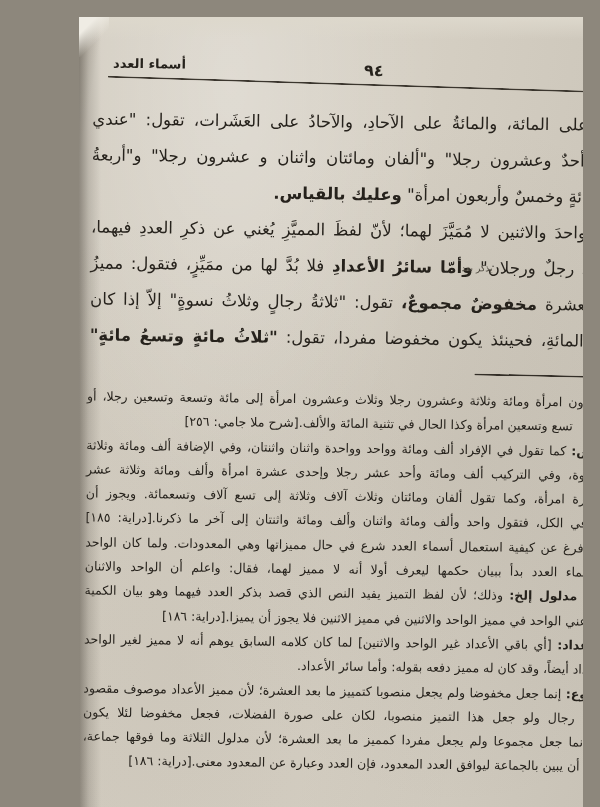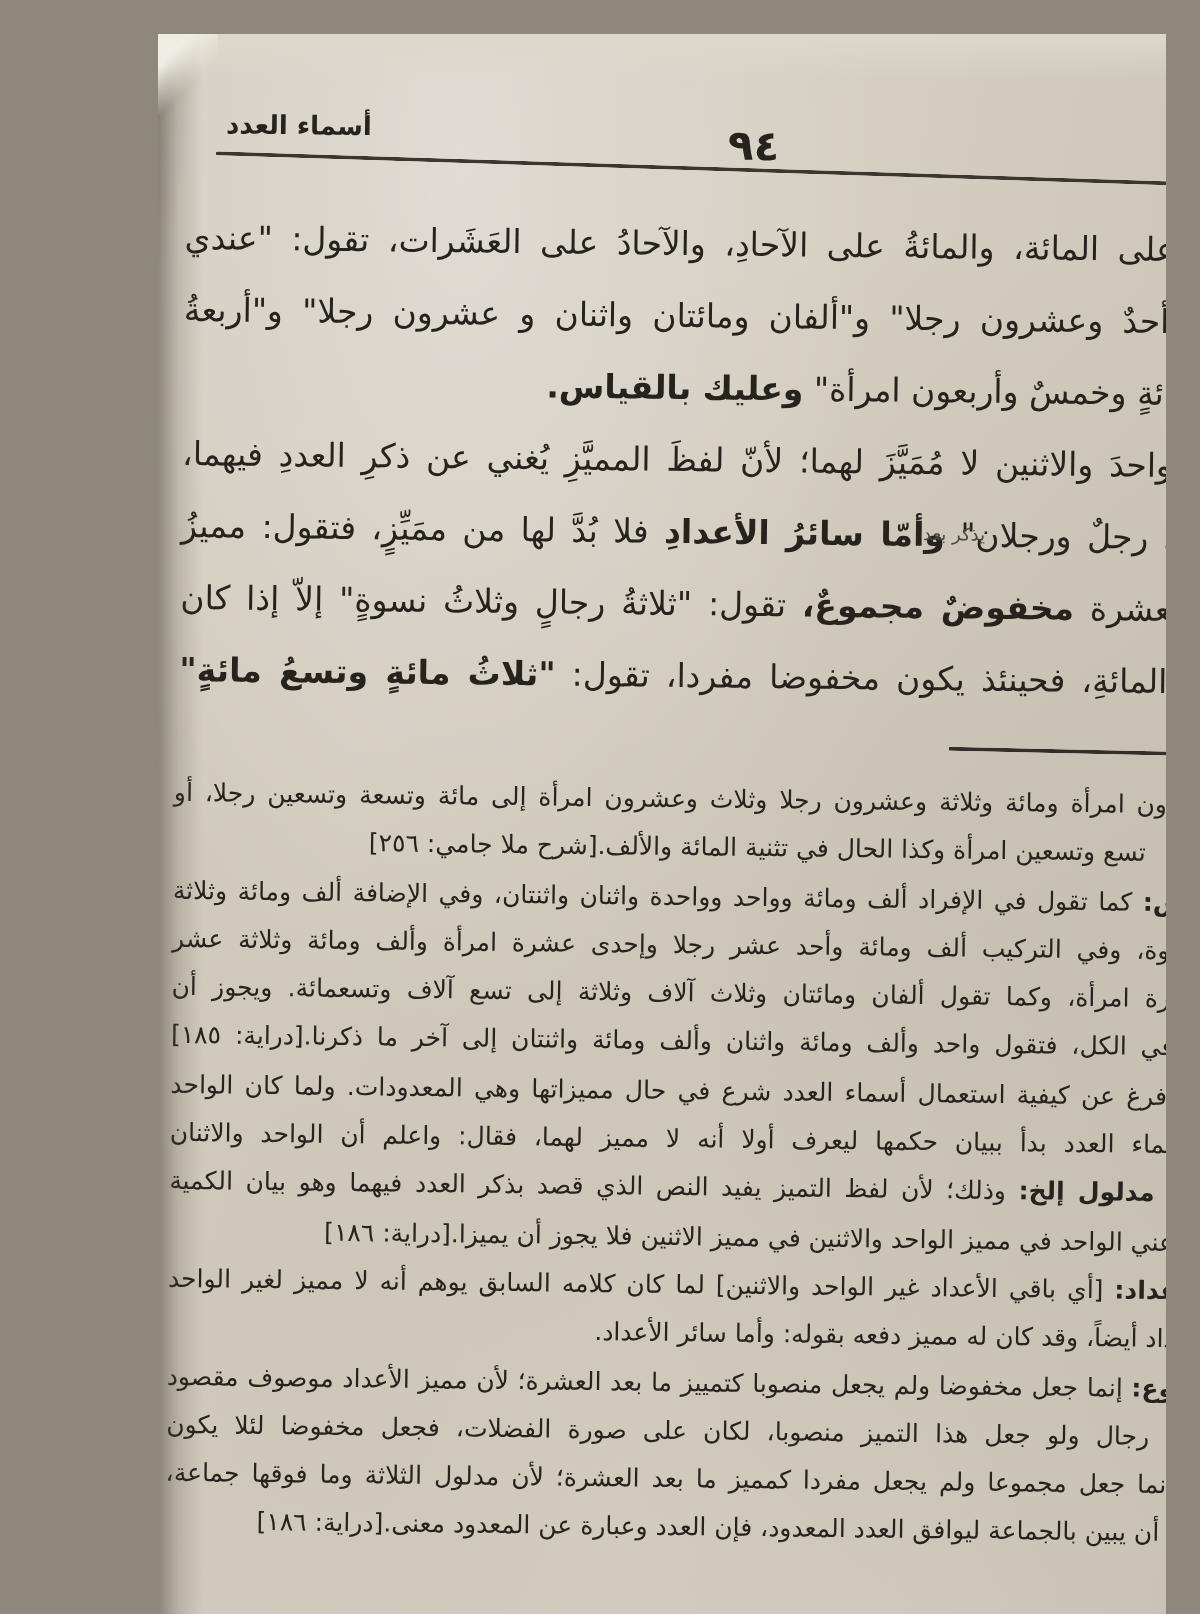--- a/index.html
+++ b/index.html
@@ -23,21 +23,21 @@
   }
   .top-shade{position:absolute;top:0;left:0;right:0;height:30px;
     background:linear-gradient(#ddd8cc, rgba(221,216,204,0) 75%);z-index:2;pointer-events:none;}
   .corner-sliver{position:absolute;left:0;top:0;width:30px;height:40px;
     background:linear-gradient(135deg,#efece4 25%, transparent 60%);z-index:4;pointer-events:none;}
 
   .content{position:absolute;inset:0;transform:rotate(0.7deg);transform-origin:300px 380px;z-index:1;}
 
   
   .h-left{position:absolute;left:30px;top:42px;font-size:13px;font-weight:bold;direction:rtl;}
-  .h-num{position:absolute;left:281px;top:44px;font-size:21px;font-weight:bold;}
+  .h-num{position:absolute;left:281px;top:44px;font-size:16px;font-weight:bold;}
   .h-right{position:absolute;left:552px;top:57px;font-size:13px;font-weight:bold;direction:rtl;}
   .h-rule{position:absolute;left:25px;top:62px;width:573px;border-top:2.2px solid #3b362e;
     transform:rotate(1.1deg);transform-origin:left center;border-radius:2px;}
 
   
   .main{position:absolute;left:10px;top:88px;width:582px;
     font-size:16.5px;line-height:36px;direction:rtl;}
   .footnotes{position:absolute;left:8px;top:371px;width:584px;
     font-size:12.5px;line-height:24.3px;direction:rtl;}
   .line{direction:rtl;white-space:normal;}

